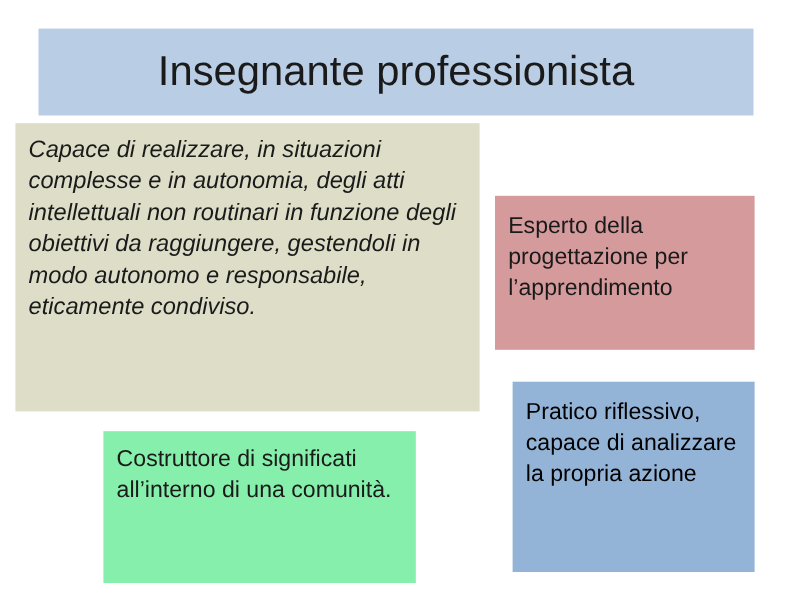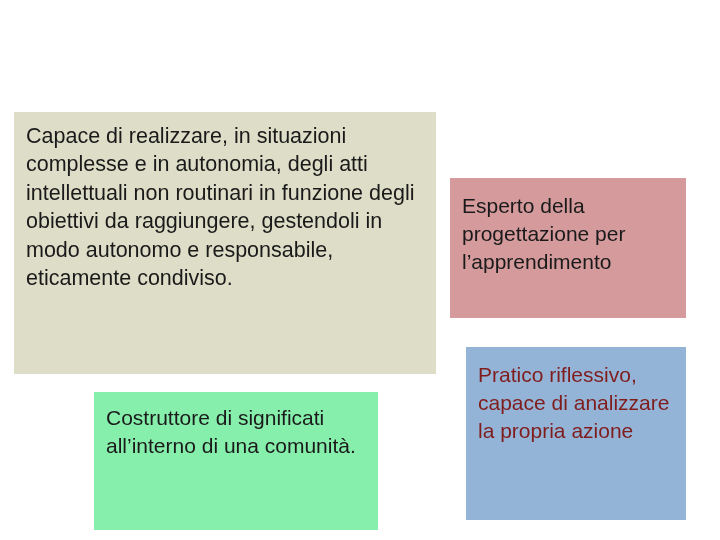--- a/index.html
+++ b/index.html
@@ -44,20 +44,21 @@
     text-align: center;
     white-space: nowrap;
   }
   #capace-box {
     left: 14px;
     top: 112px;
     width: 422px;
     height: 262px;
     background: #ddddc8;
     padding: 10px 12px 0 12px;
+    font-style: italic;
   }
   #capace-text {
     font-size: 21.5px;
     line-height: 1.32;
     color: #1a1a1a;
   }
   #esperto-box {
     left: 450px;
     top: 178px;
     width: 236px;
@@ -74,41 +75,44 @@
     left: 466px;
     top: 347px;
     width: 220px;
     height: 173px;
     background: #93b3d7;
     padding: 14px 12px 0 12px;
   }
   #pratico-text {
     font-size: 21px;
     line-height: 1.34;
-    color: #7f1d1d;
+    color: #000000;
   }
   #costruttore-box {
     left: 94px;
     top: 392px;
     width: 284px;
     height: 138px;
     background: #86efac;
     padding: 12px 12px 0 12px;
   }
   #costruttore-text {
     font-size: 21px;
     line-height: 1.34;
     color: #1a1a1a;
   }
 </style>
 </head>
 <body>
 
 <div class="slide">
 
+  <div class="box" id="title-box">
+    <div id="title-text">Insegnante professionista</div>
+  </div>
 
   <div class="box" id="capace-box">
     <div id="capace-text">Capace di realizzare, in situazioni complesse e in autonomia, degli atti intellettuali non routinari in funzione degli obiettivi da raggiungere, gestendoli in modo autonomo e responsabile, eticamente condiviso.</div>
   </div>
 
   <div class="box" id="esperto-box">
     <div id="esperto-text">Esperto della progettazione per l’apprendimento</div>
   </div>
 
   <div class="box" id="pratico-box">

